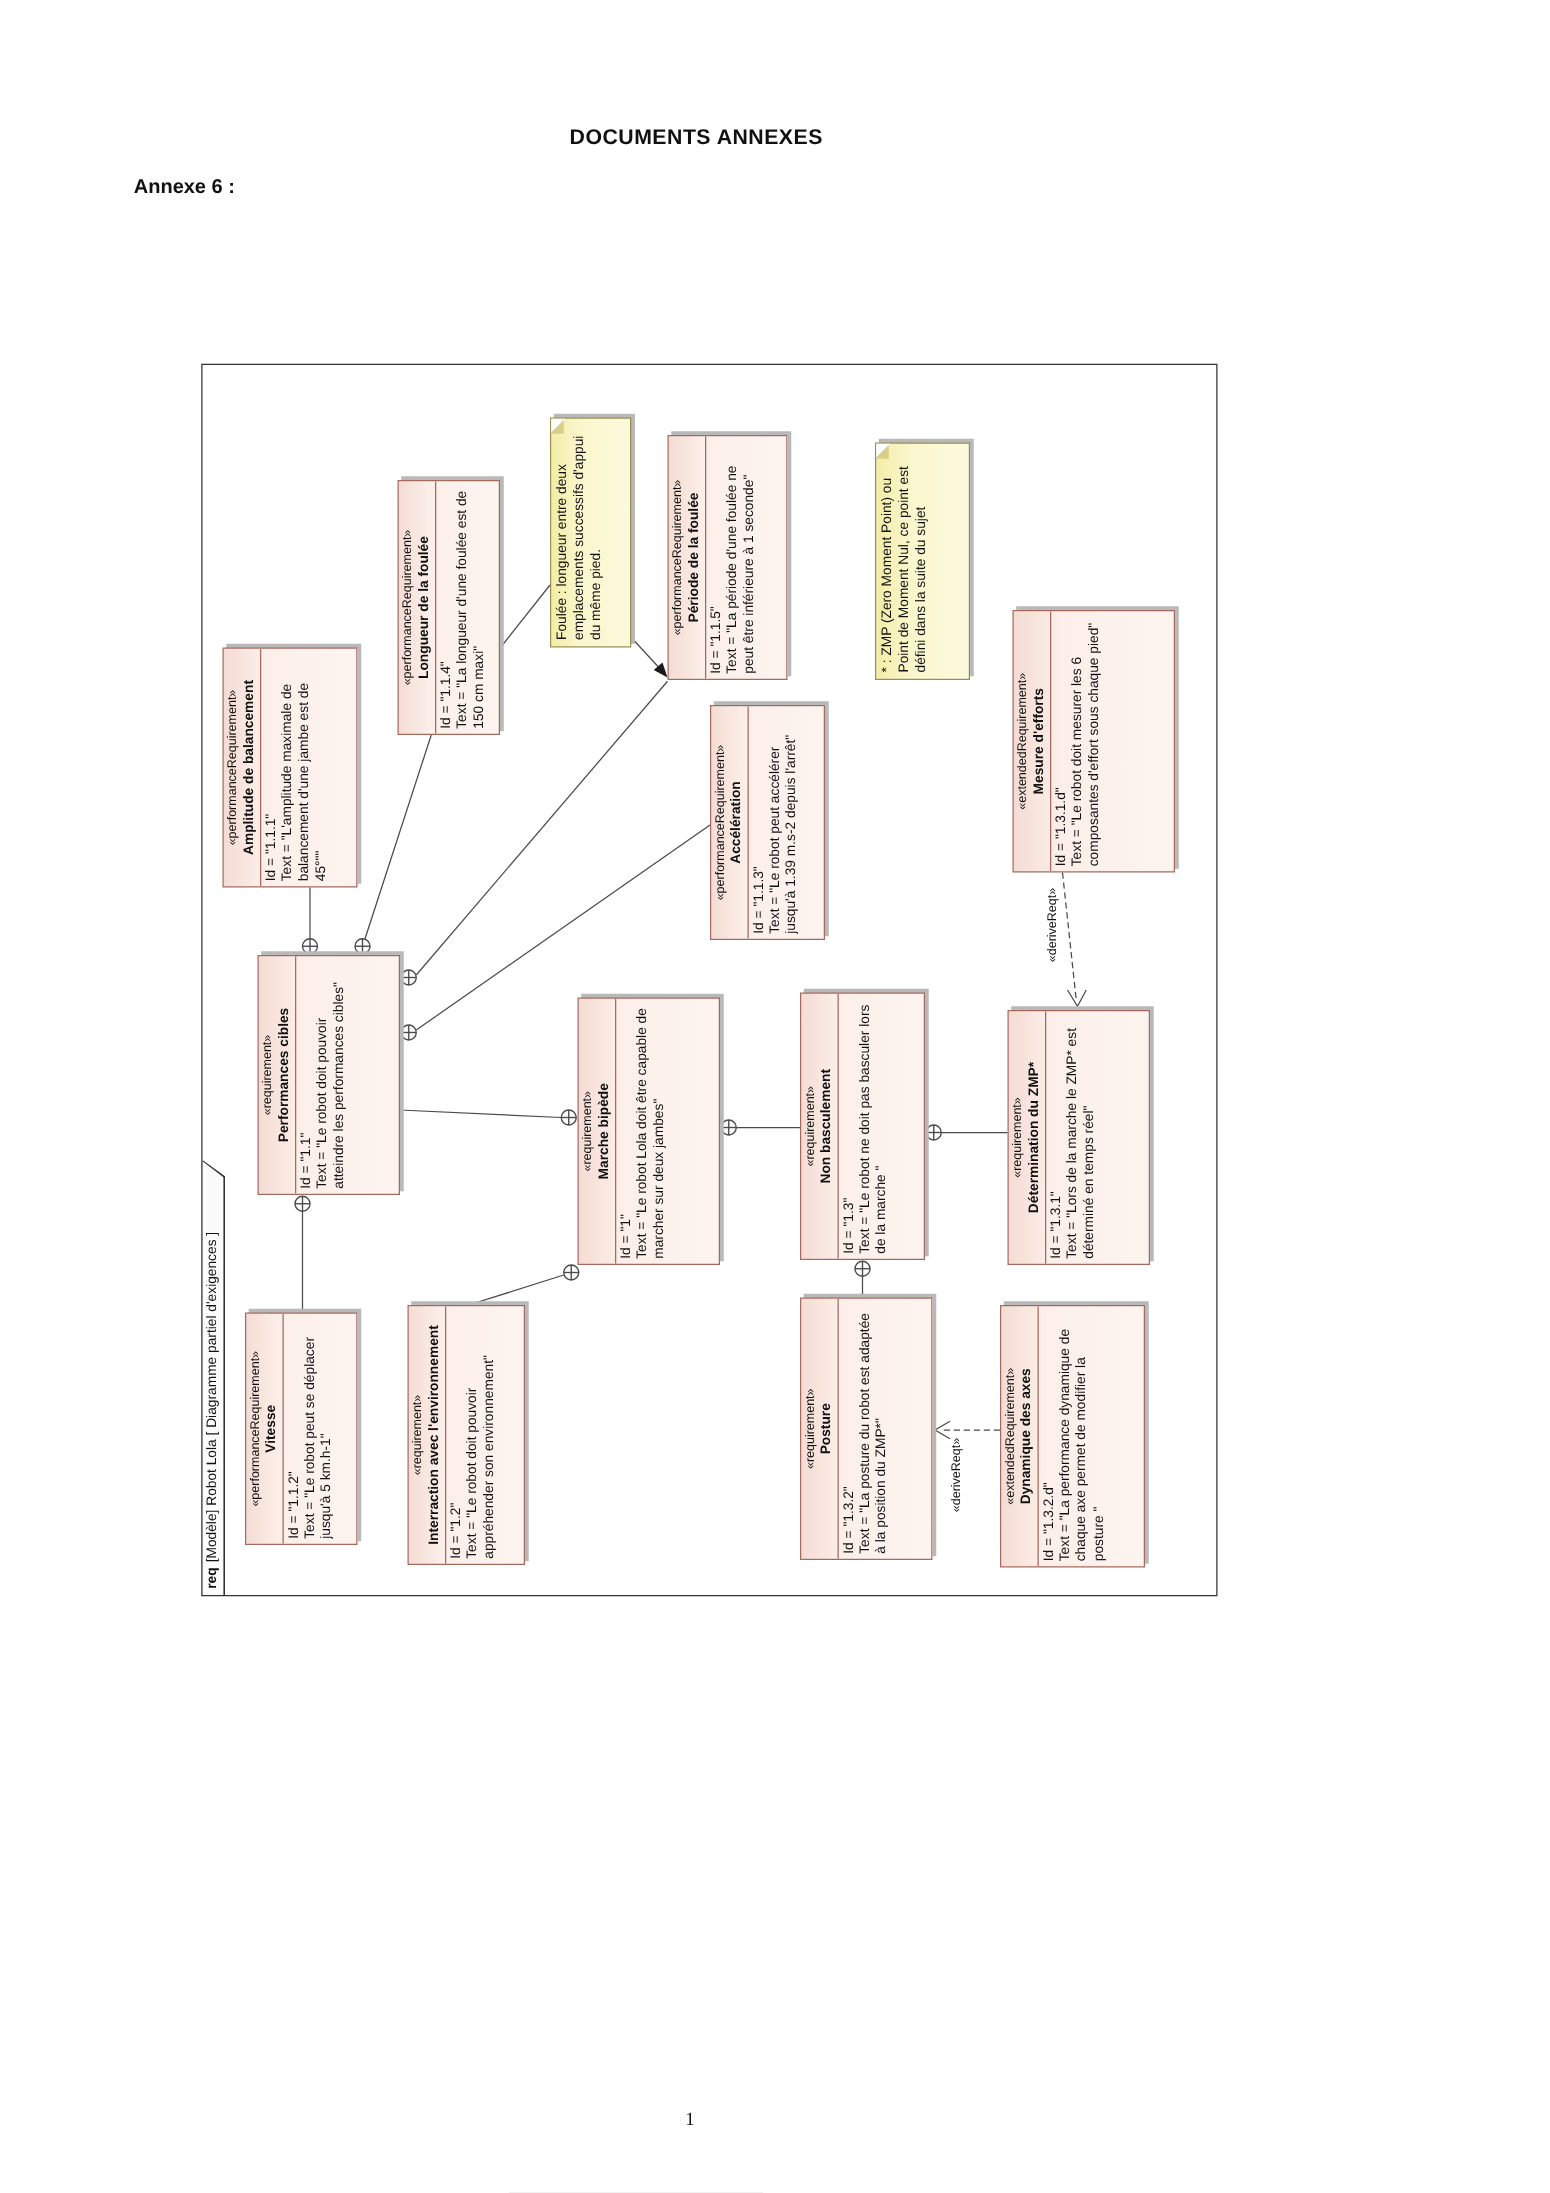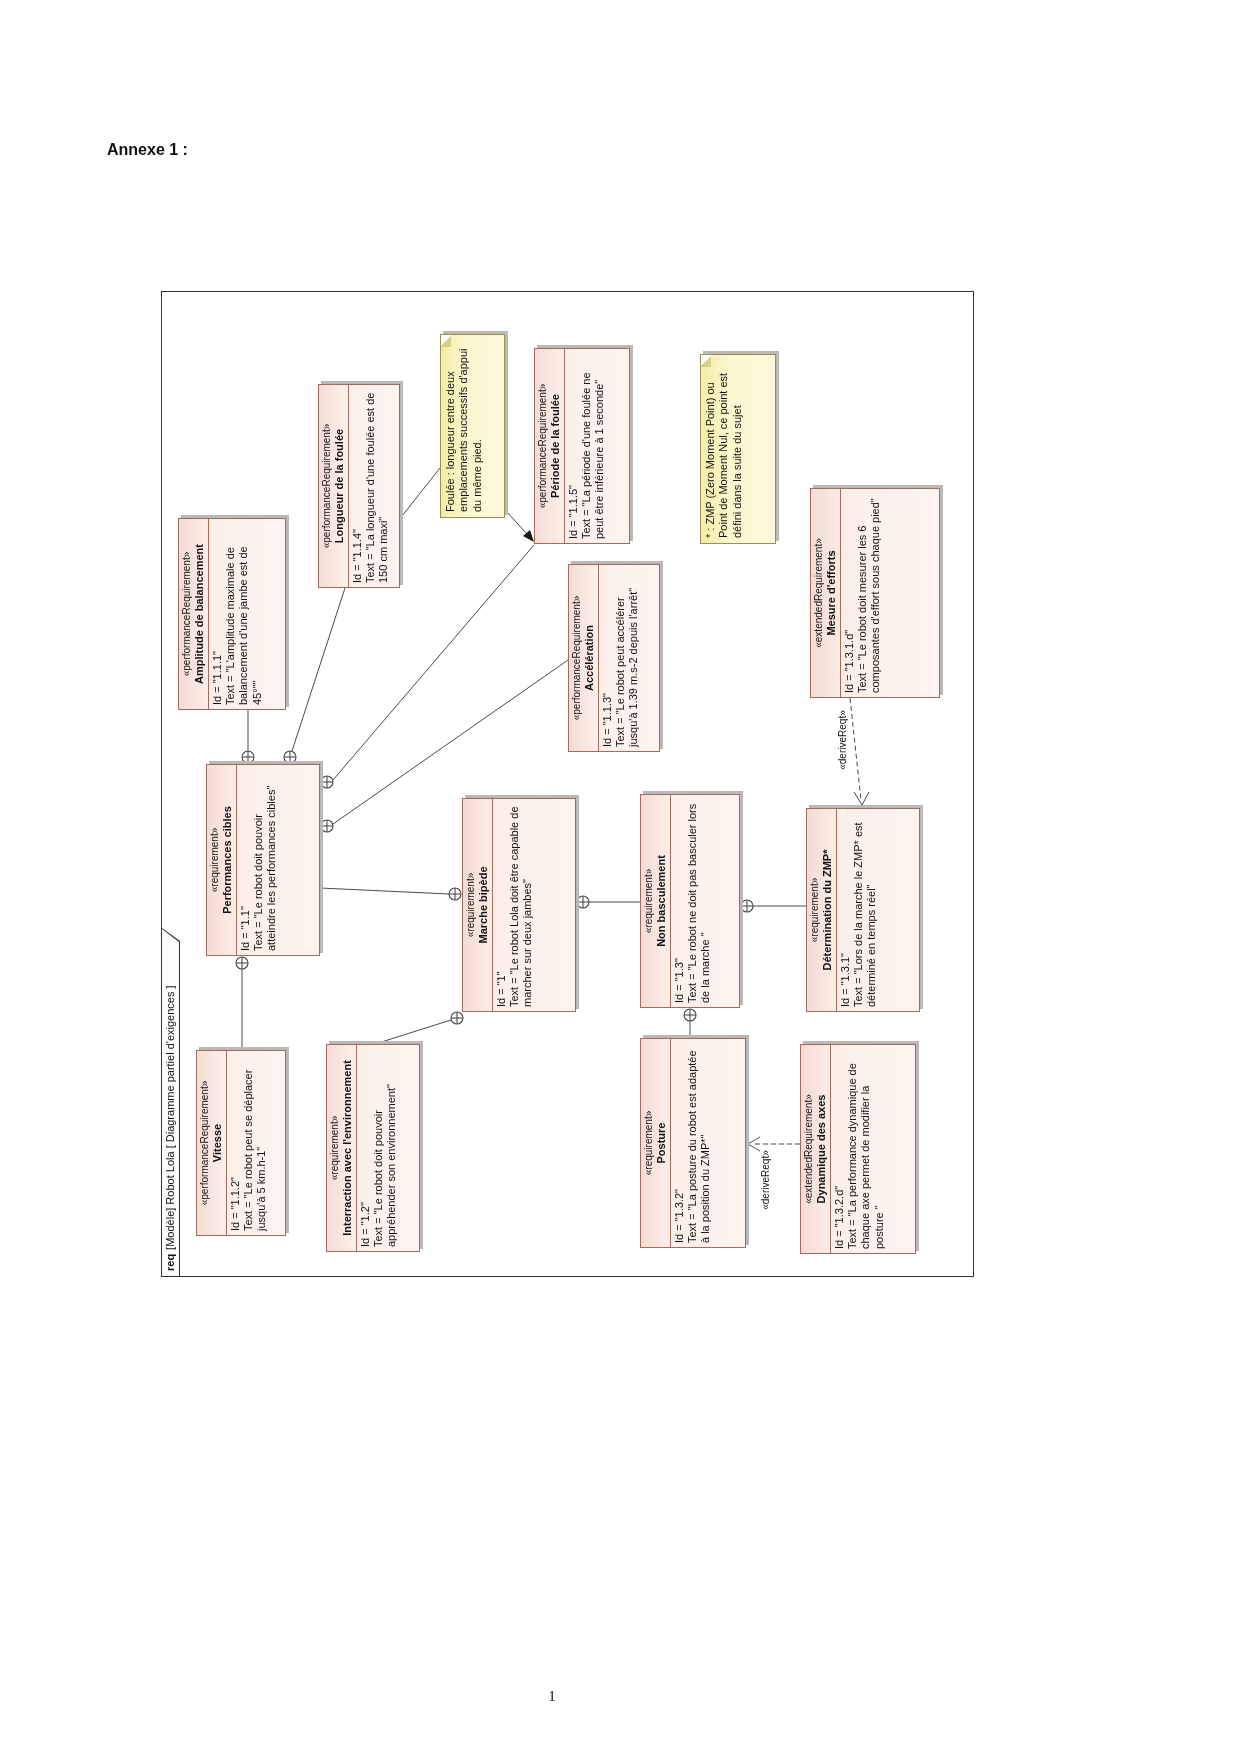--- a/index.html
+++ b/index.html
@@ -64,21 +64,22 @@
   }
   .derive-label{
     position:absolute; font-size:10px; text-align:center; white-space:nowrap;
   }
 </style>
 </head>
 <body>
 
 <div class="page">
 
-  <div class="annex-label">Annexe 1 :</div>
+  <div class="doc-title">DOCUMENTS ANNEXES</div>
+  <div class="annex-label">Annexe 6 :</div>
 
   <div class="diagram-rotated">
     <div class="frame">
 
       <svg class="connectors" width="986" height="813" viewBox="0 0 986 813">
         <defs>
           <g id="cplus">
             <circle cx="0" cy="0" r="6" fill="#ffffff" stroke="#4a4a4a" stroke-width="1.1"></circle>
             <line x1="-6" y1="0" x2="6" y2="0" stroke="#4a4a4a" stroke-width="1.1"></line>
             <line x1="0" y1="-6" x2="0" y2="6" stroke="#4a4a4a" stroke-width="1.1"></line>

